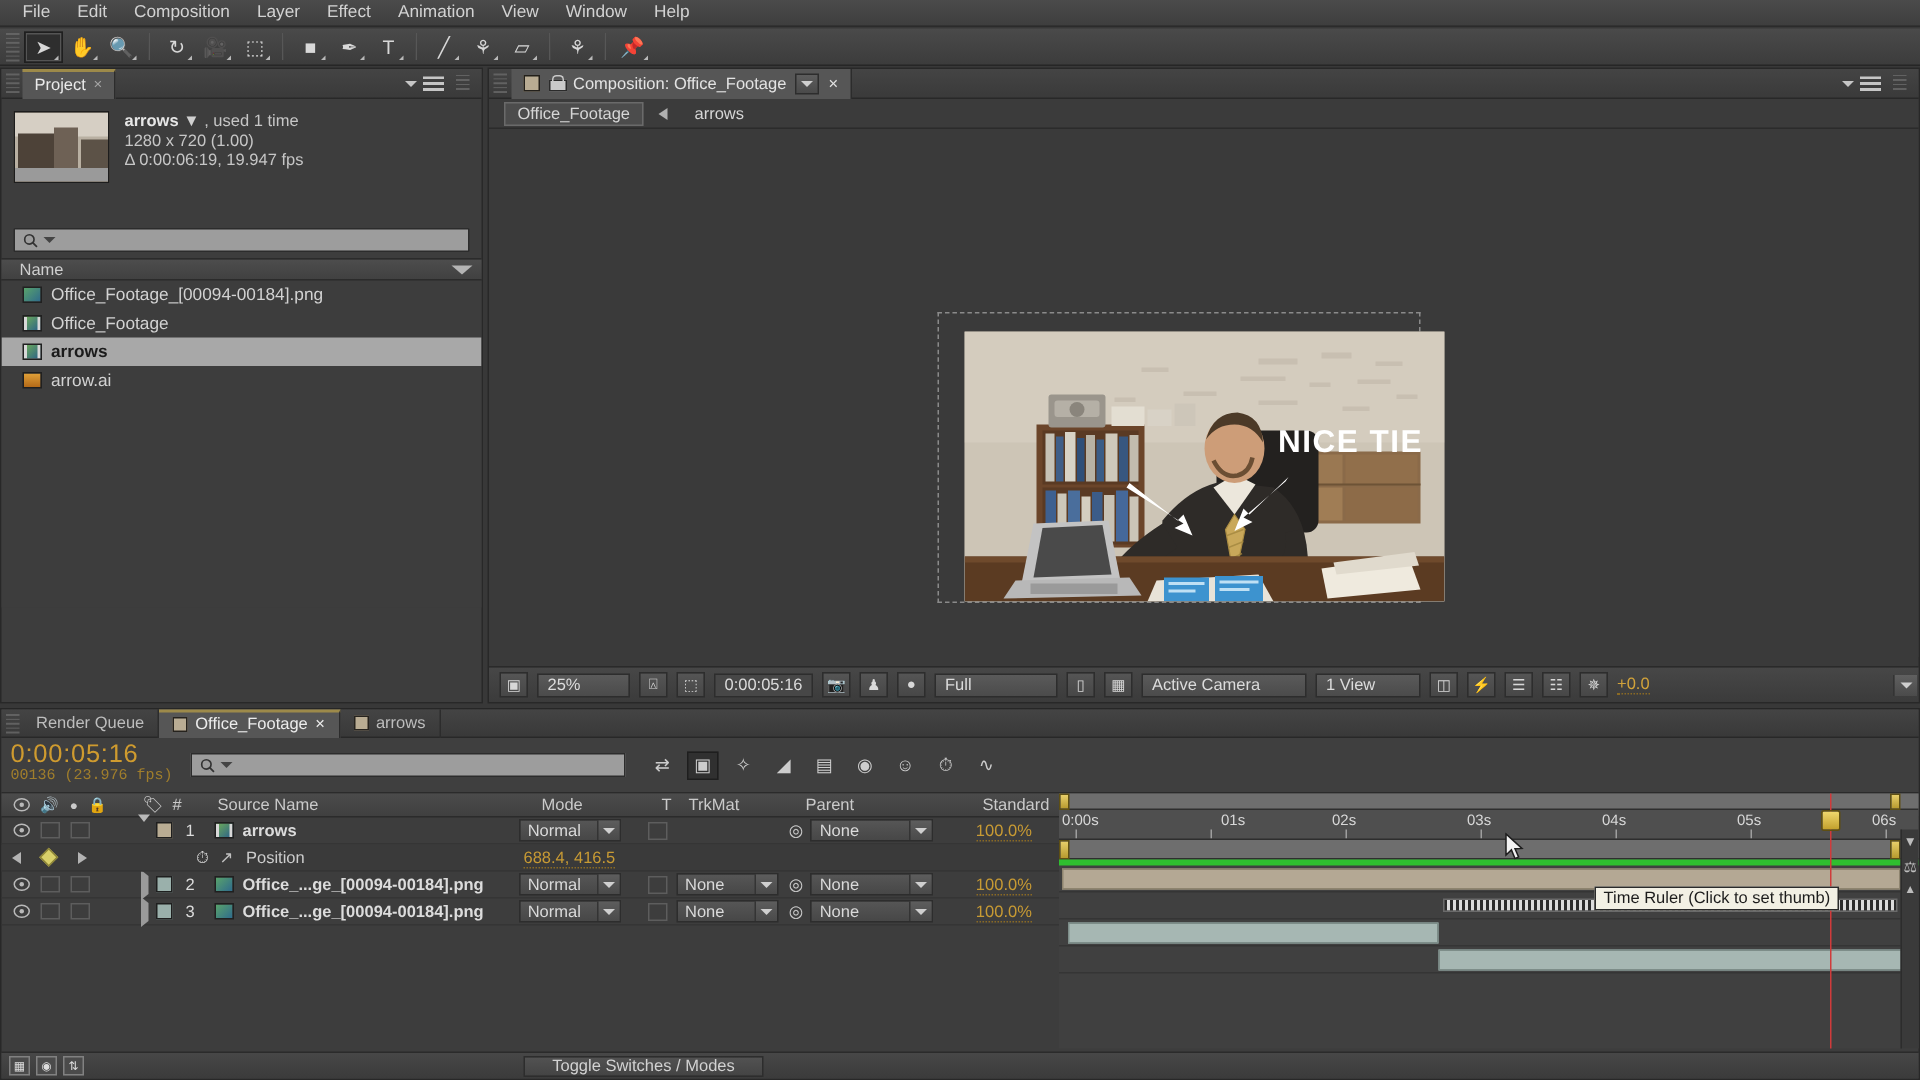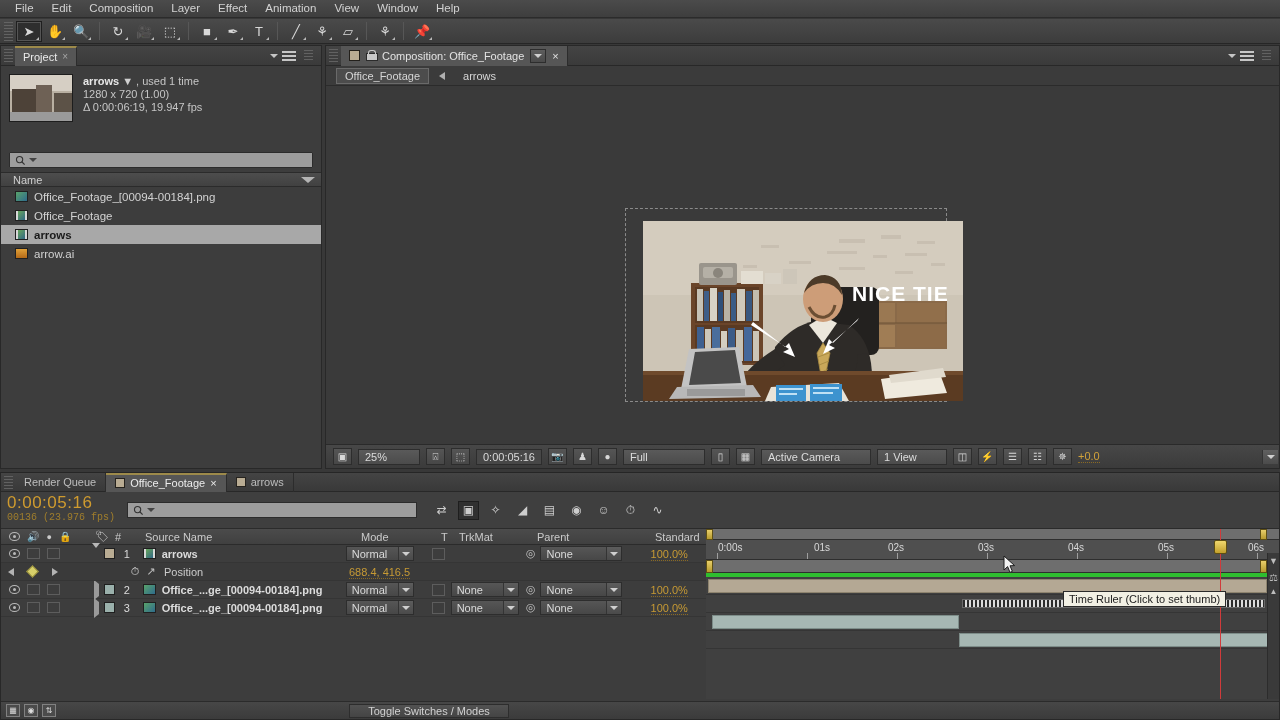--- a/index.html
+++ b/index.html
@@ -725,21 +725,21 @@
             <span style="width: 60px; padding-left: 4px;"><span class="dashval">100.0%</span></span>
           </div>
         </div>
 
       <div class="tl-track">
         <div class="workbar">
           <div class="wb-handle" style="left:0;"></div>
           <div class="wb-handle" style="right:12px;"></div>
         </div>
         <div class="ruler" id="ruler">
-            <span class="rlab" style="left: 12px;">0:00s</span>
+            <span class="rlab" style="left: 2px;">0:00s</span>
             <i class="rtick" style="left: 11px;"></i>
             <span class="rlab" style="left: 108px;">01s</span>
             <i class="rtick" style="left: 101px;"></i>
             <span class="rlab" style="left: 182px;">02s</span>
             <i class="rtick" style="left: 191px;"></i>
             <span class="rlab" style="left: 272px;">03s</span>
             <i class="rtick" style="left: 281px;"></i>
             <span class="rlab" style="left: 362px;">04s</span>
             <i class="rtick" style="left: 371px;"></i>
             <span class="rlab" style="left: 452px;">05s</span>

